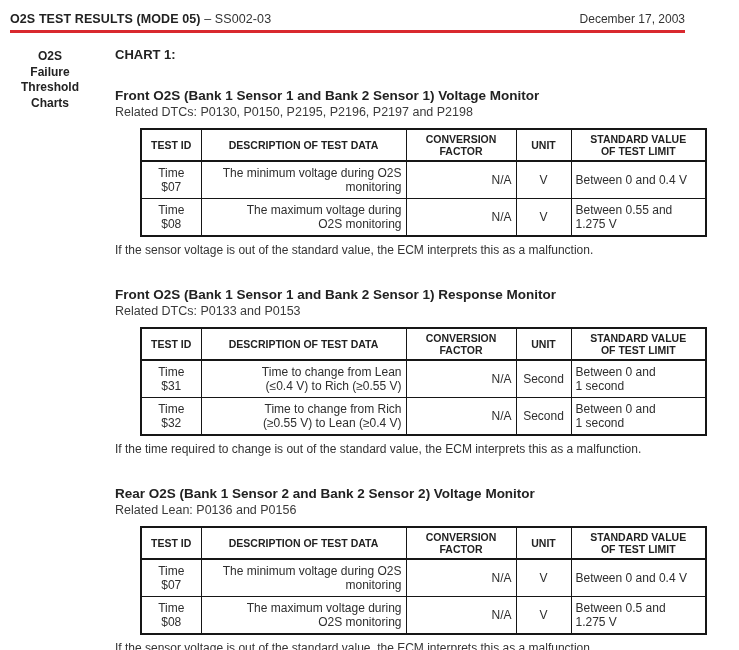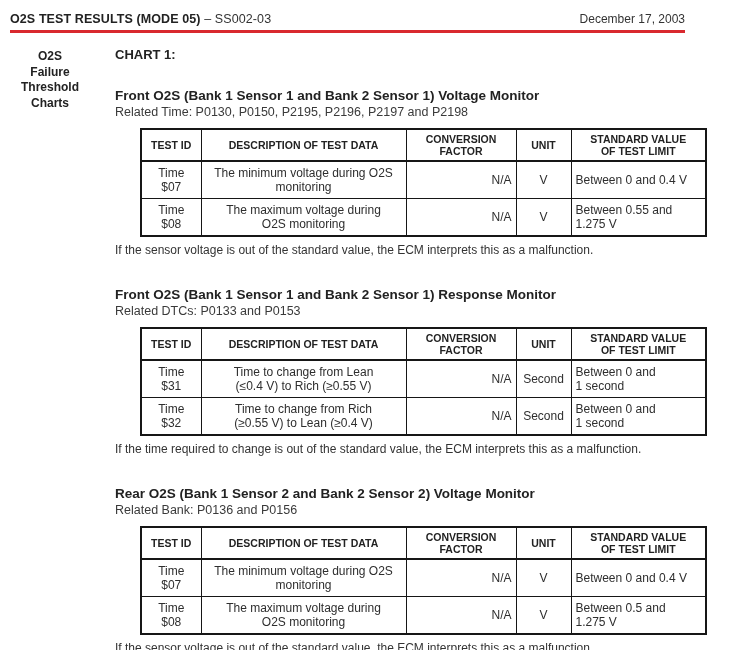--- a/index.html
+++ b/index.html
@@ -46,21 +46,21 @@
     text-align: center; vertical-align: middle;
     padding: 3px 2px; height: 24px; white-space: pre-line; line-height: 12px;
   }
   table.t td {
     border: 1px solid #161616;
     font-size: 12px; color: #2e2e2e; line-height: 14.5px;
     vertical-align: middle; padding: 3px 4px; height: 30px;
     white-space: pre-line;
   }
   td.c-id   { text-align: center; }
-  td.c-desc { text-align: center; padding-left: 8px; }
+  td.c-desc { text-align: right; padding-left: 8px; }
   td.c-conv { text-align: right; }
   td.c-unit { text-align: center; }
   td.c-std  { text-align: left; padding-left: 8px; }
 
   col.w-id   { width: 60px; }
   col.w-desc { width: 205px; }
   col.w-conv { width: 110px; }
   col.w-unit { width: 55px; }
   col.w-std  { width: 135px; }
 
@@ -89,21 +89,21 @@
       <div>Threshold</div>
       <div>Charts</div>
     </aside>
 
     <div class="main">
 
       <div class="chart-label">CHART 1:</div>
 
       <section>
         <h2 class="sec-title">Front O2S (Bank 1 Sensor 1 and Bank 2 Sensor 1) Voltage Monitor</h2>
-        <p class="sec-related">Related Time: P0130, P0150, P2195, P2196, P2197 and P2198</p>
+        <p class="sec-related">Related DTCs: P0130, P0150, P2195, P2196, P2197 and P2198</p>
         <table class="t">
           <colgroup>
               <col class="w-id">
               <col class="w-desc">
               <col class="w-conv">
               <col class="w-unit">
               <col class="w-std">
             </colgroup>
           <thead>
             <tr>
@@ -184,21 +184,21 @@
               <td class="c-std">Between 0 and
 1 second</td>
             </tr>
           </tbody>
         </table>
         <p class="note">If the time required to change is out of the standard value, the ECM interprets this as a malfunction.</p>
       </section>
 
       <section>
         <h2 class="sec-title">Rear O2S (Bank 1 Sensor 2 and Bank 2 Sensor 2) Voltage Monitor</h2>
-        <p class="sec-related">Related Bank: P0136 and P0156</p>
+        <p class="sec-related">Related Lean: P0136 and P0156</p>
         <table class="t">
           <colgroup>
               <col class="w-id">
               <col class="w-desc">
               <col class="w-conv">
               <col class="w-unit">
               <col class="w-std">
             </colgroup>
           <thead>
             <tr>

